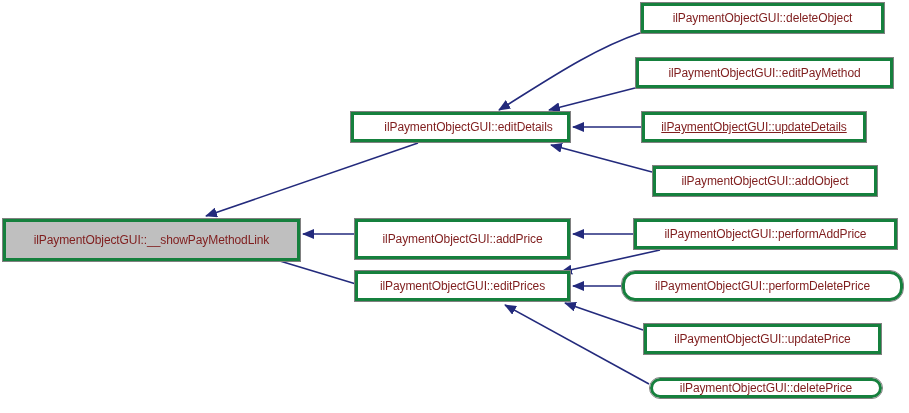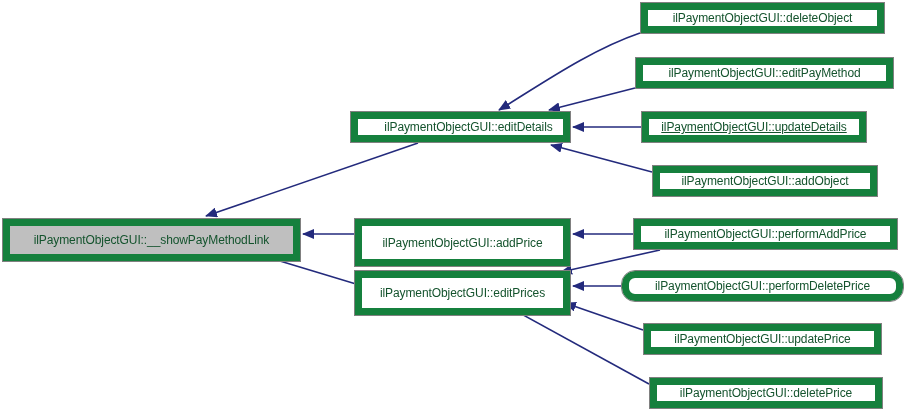--- a/index.html
+++ b/index.html
@@ -11,25 +11,25 @@
     font-family:"Liberation Sans", sans-serif;
   }
   svg.edges{
     position:absolute;left:0;top:0;width:909px;height:413px;
     pointer-events:none;
   }
   .node{
     position:absolute;
     box-sizing:border-box;
     display:flex;align-items:center;justify-content:center;
-    border:7px solid #15803d;
+    border:3px solid #15803d;
     outline:1px solid #808080;
     outline-offset:0px;
     background:#ffffff;
-    color:#14532d;
+    color:#7f1d1d;
     font-size:12px;
     line-height:12px;
     white-space:nowrap;
     letter-spacing:-0.1px;
   }
   .node.highlight{
     background:#bfbfbf;
   }
   .node .lbl{
     display:block;
@@ -74,24 +74,24 @@
       <path d="M 649,384 L 505,305"></path>
     </g>
   </svg>
 
   <div class="node highlight" id="n-showPayMethodLink" style="left: 3px; top: 219px; width: 297px; height: 42px;">
     <span class="lbl">ilPaymentObjectGUI::__showPayMethodLink</span>
   </div>
   <div class="node" id="n-editDetails" style="left: 351px; top: 112px; width: 219px; height: 30px; padding-left: 16px;">
     <span class="lbl">ilPaymentObjectGUI::editDetails</span>
   </div>
-  <div class="node" id="n-addPrice" style="left: 355px; top: 219px; width: 215px; height: 47px;">
+  <div class="node" id="n-addPrice" style="left: 355px; top: 219px; width: 215px; height: 40px;">
     <span class="lbl">ilPaymentObjectGUI::addPrice</span>
   </div>
-  <div class="node" id="n-editPrices" style="left: 355px; top: 271px; width: 215px; height: 44px;">
+  <div class="node" id="n-editPrices" style="left: 355px; top: 271px; width: 215px; height: 30px;">
     <span class="lbl">ilPaymentObjectGUI::editPrices</span>
   </div>
   <div class="node" id="n-deleteObject" style="left: 641px; top: 3px; width: 243px; height: 30px;">
     <span class="lbl">ilPaymentObjectGUI::deleteObject</span>
   </div>
   <div class="node" id="n-editPayMethod" style="left: 636px; top: 58px; width: 257px; height: 30px;">
     <span class="lbl">ilPaymentObjectGUI::editPayMethod</span>
   </div>
   <div class="node" id="n-updateDetails" style="left: 642px; top: 112px; width: 224px; height: 30px; text-decoration: underline;">
     <span class="lbl">ilPaymentObjectGUI::updateDetails</span>
@@ -101,17 +101,17 @@
   </div>
   <div class="node" id="n-performAddPrice" style="left: 634px; top: 219px; width: 263px; height: 30px;">
     <span class="lbl">ilPaymentObjectGUI::performAddPrice</span>
   </div>
   <div class="node" id="n-performDeletePrice" style="left: 622px; top: 271px; width: 281px; height: 30px; border-radius: 13px;">
     <span class="lbl">ilPaymentObjectGUI::performDeletePrice</span>
   </div>
   <div class="node" id="n-updatePrice" style="left: 644px; top: 324px; width: 237px; height: 30px;">
     <span class="lbl">ilPaymentObjectGUI::updatePrice</span>
   </div>
-  <div class="node" id="n-deletePrice" style="left: 650px; top: 378px; width: 232px; height: 30px;">
+  <div class="node" id="n-deletePrice" style="left: 650px; top: 378px; width: 232px; height: 20px; border-radius: 11px;">
     <span class="lbl">ilPaymentObjectGUI::deletePrice</span>
   </div>
 
 </div>
 
 </body></html>

